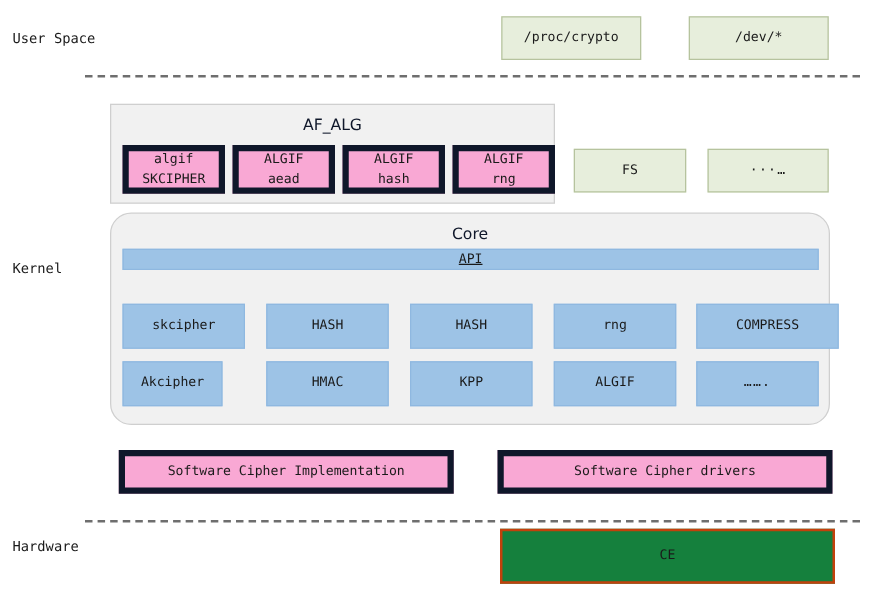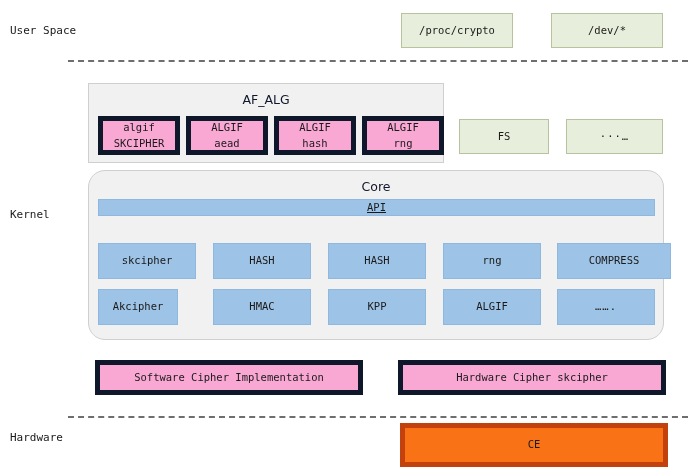--- a/index.html
+++ b/index.html
@@ -42,22 +42,22 @@
     font-size: 10.5px;
     line-height: 1.45;
     color: #1a1a1a;
     white-space: pre-line;
   }
   .green {
     background: #e7eedc;
     border: 1px solid #b6c39e;
   }
   .ce-green {
-    background: #f97316;
-    border: 5px solid #c2410c;
+    background: #15803d;
+    border: 2px solid #c2410c;
   }
   .pale-blue {
     background: #f9a8d4;
     border: 5px solid #0f172a;
   }
   .mid-blue {
     background: #9dc3e6;
     border: 1px solid #8fb8e0;
   }
   .container {
@@ -132,17 +132,17 @@
 
     <div class="box mid-blue" style="left:9px; top:118px; width:80px; height:36px;">Akcipher</div>
     <div class="box mid-blue" style="left:124px; top:118px; width:98px; height:36px;">HMAC</div>
     <div class="box mid-blue" style="left:239px; top:118px; width:98px; height:36px;">KPP</div>
     <div class="box mid-blue" style="left:354px; top:118px; width:98px; height:36px;">ALGIF</div>
     <div class="box mid-blue ellipsis-dots" style="left:468px; top:118px; width:98px; height:36px;">…….</div>
   </div>
 
   <div class="box pale-blue" style="left:95px; top:360px; width:268px; height:35px;">Software Cipher Implementation</div>
 
-  <div class="box pale-blue" style="left:398px; top:360px; width:268px; height:35px;">Hardware Cipher skcipher</div>
+  <div class="box pale-blue" style="left:398px; top:360px; width:268px; height:35px;">Software Cipher drivers</div>
 
   <div class="box ce-green" style="left:400px; top:423px; width:268px; height:44px;">CE</div>
 
 </div>
 
 </body></html>

